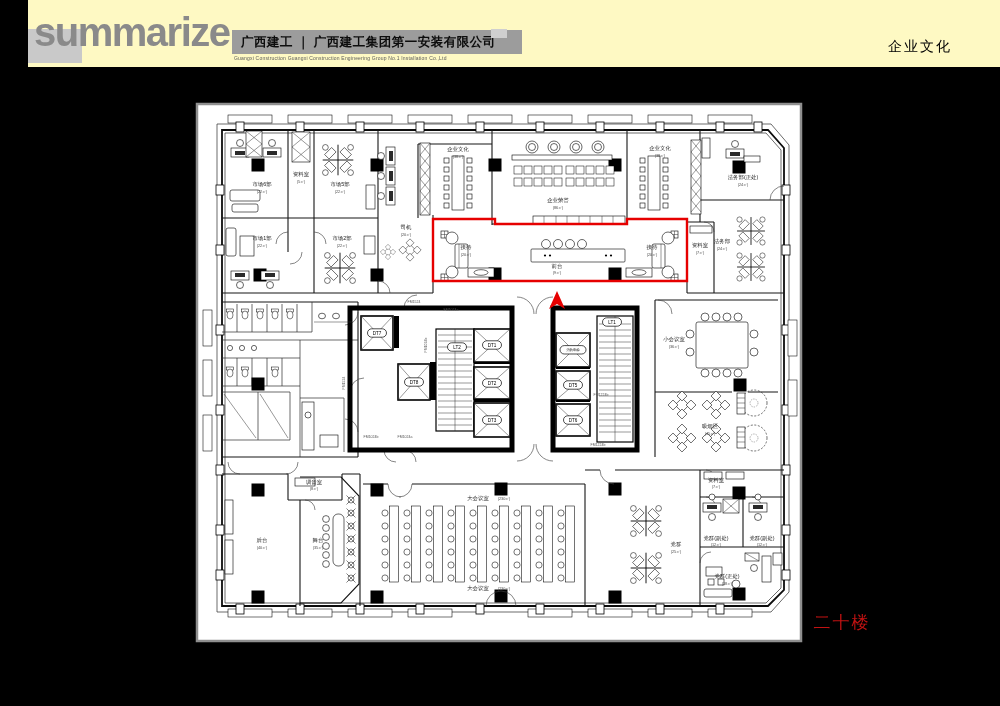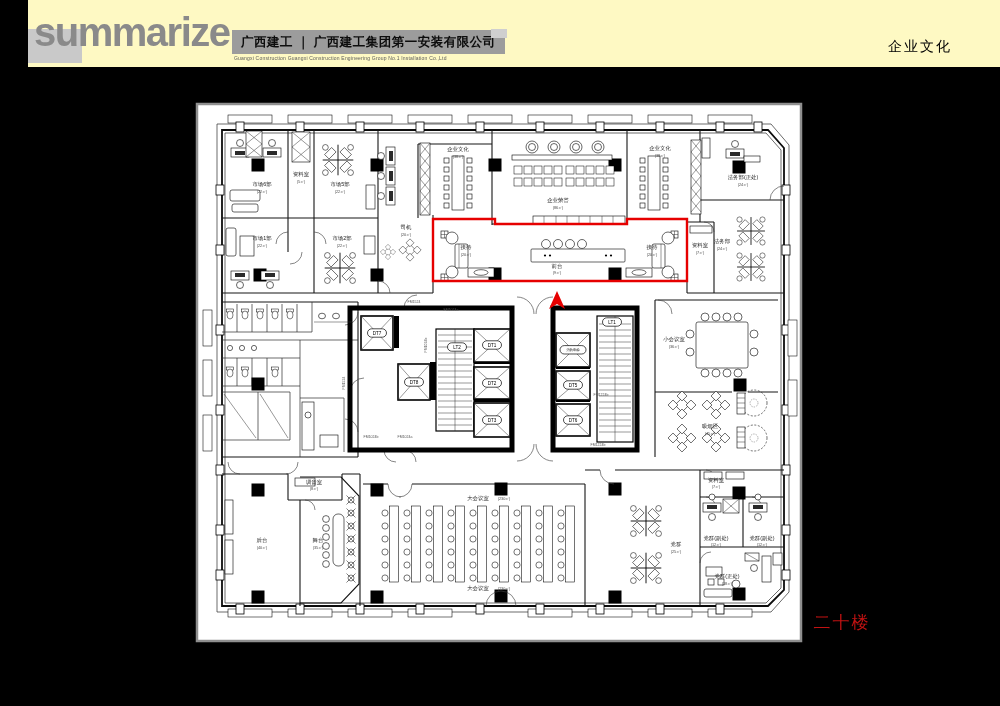--- a/index.html
+++ b/index.html
@@ -5,21 +5,21 @@
   html,body{margin:0;padding:0;background:#000;}
   .page{position:relative;width:1000px;height:706px;background:#000;overflow:hidden;
         font-family:"Liberation Sans",sans-serif;}
   
   .header{position:absolute;left:0;top:0;width:1000px;height:67px;background:#fef9c3;margin-left:28px;}
   .logo-gray{position:absolute;left:0;top:29px;width:54px;height:34px;background:#c9c9c9;}
   .logo{position:absolute;left:6px;top:12px;font-size:40px;font-weight:bold;color:#8a8a8a;
         letter-spacing:-1.5px;line-height:1;}
   .company{position:absolute;left:204px;top:30px;}
   .company-cn{background:#9c9c9c;color:#0d0d0d;font-size:12.5px;font-weight:bold;
-              padding:4px 9px 3px 9px;white-space:nowrap;letter-spacing:0.5px;}
+              padding:4px 26px 3px 9px;white-space:nowrap;letter-spacing:0.5px;}
   .company-en{font-size:5px;color:#5a5a5a;letter-spacing:0.2px;margin-top:1px;
               padding-left:2px;white-space:nowrap;}
   .header-sq{position:absolute;left:463px;top:29px;width:16px;height:9px;background:#cfcfcf;}
   .page-title{position:absolute;right:76px;top:38px;font-size:14px;color:#000;letter-spacing:2px;}
   
   svg{position:absolute;left:0;top:0;}
   svg text{font-family:"Liberation Sans",sans-serif;}
   .wall{stroke:#161616;stroke-width:1.1;fill:none;}
   .wallthin{stroke:#2b2b2b;stroke-width:0.7;fill:none;}
   .outline{stroke:#0d0d0d;stroke-width:1.8;fill:none;}

